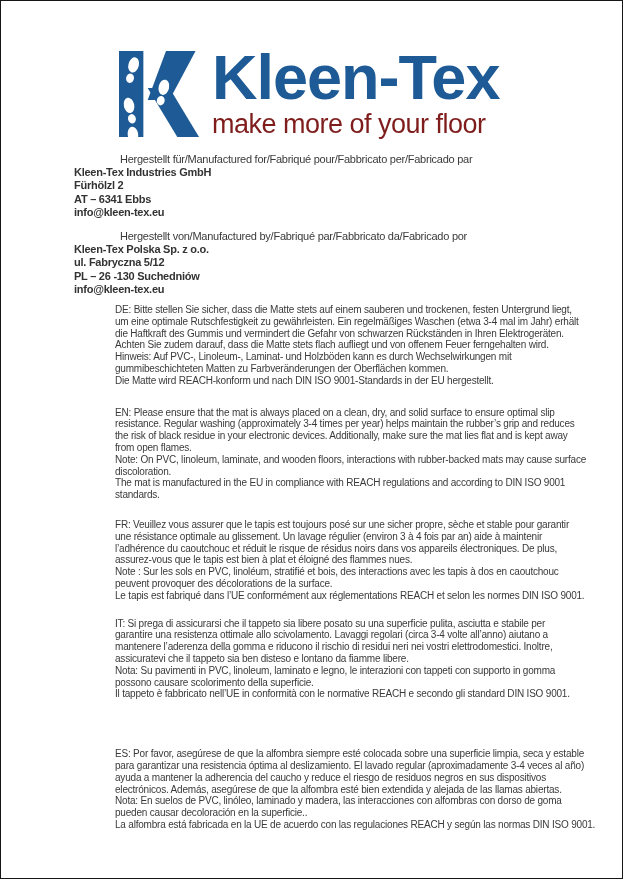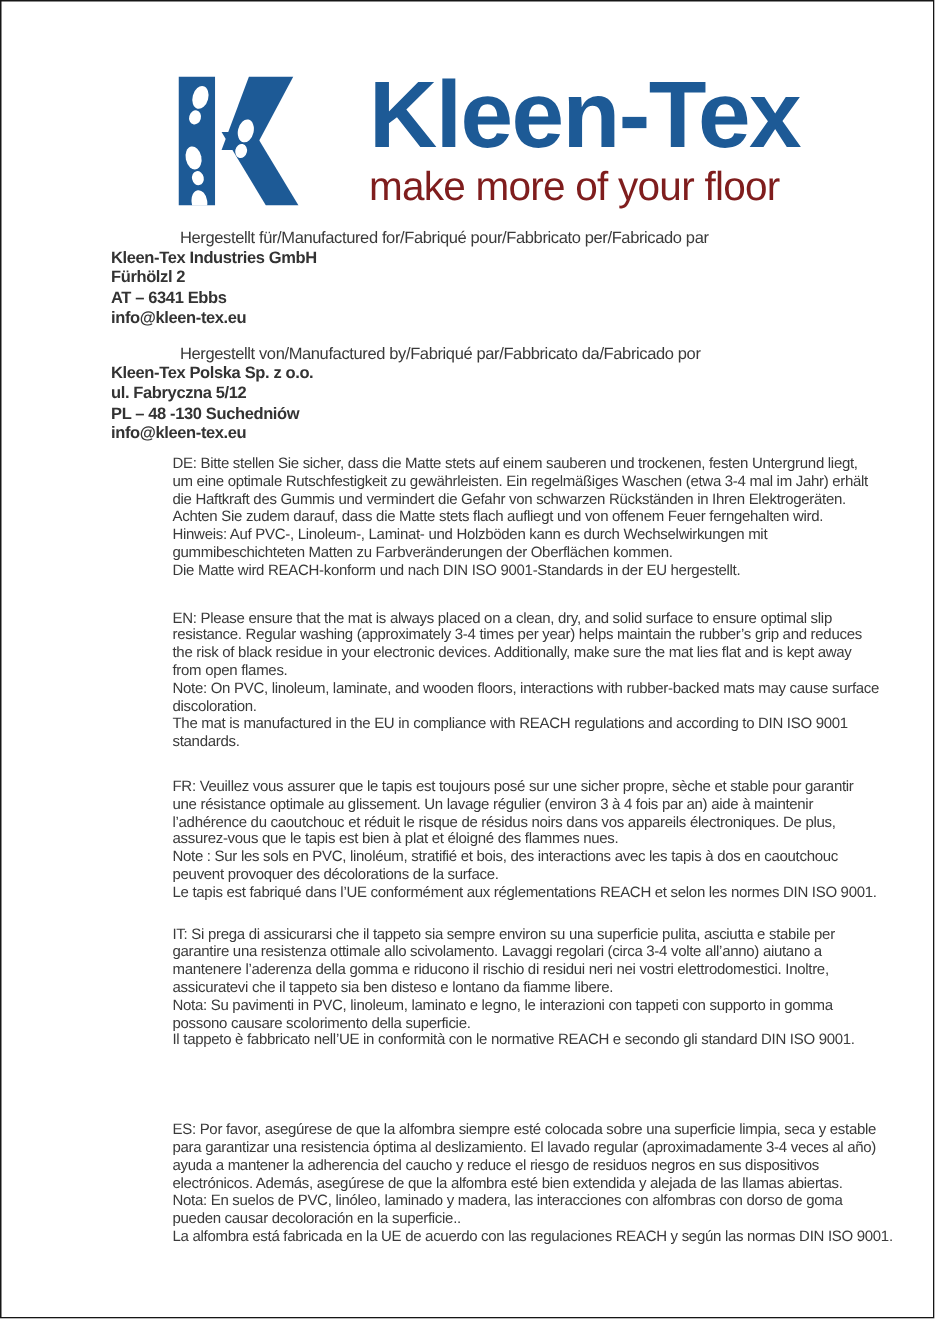--- a/index.html
+++ b/index.html
@@ -17,21 +17,20 @@
     overflow: hidden;
     position: relative;
   }
   
   .logo-row {
     display: flex;
     align-items: flex-start;
     margin-left: 45px;
     height: 90px;
     margin-bottom: 14px;
-    gap: 34px;
   }
   .logo-mark { width: 87px; height: 86px; flex: 0 0 auto; margin-top: 2px; }
   .logo-text { margin-left: 6px; display: flex; flex-direction: column; }
   .brand {
     font-size: 63px;
     font-weight: bold;
     line-height: 56px;
     letter-spacing: -1px;
     color: #1d5a96;
     white-space: nowrap;
@@ -112,21 +111,21 @@
         <div class="line">AT – 6341 Ebbs</div>
         <div class="line">info@kleen-tex.eu</div>
       </div>
   </section>
 
   <section class="addr addr-2">
     <div class="addr-heading">Hergestellt von/Manufactured by/Fabriqué par/Fabbricato da/Fabricado por</div>
     <div>
         <div class="line">Kleen-Tex Polska Sp. z o.o.</div>
         <div class="line">ul. Fabryczna 5/12</div>
-        <div class="line">PL – 48 -130 Suchedniów</div>
+        <div class="line">PL – 26 -130 Suchedniów</div>
         <div class="line">info@kleen-tex.eu</div>
       </div>
   </section>
 
   <section class="para para-de">
       <div class="line">DE: Bitte stellen Sie sicher, dass die Matte stets auf einem sauberen und trockenen, festen Untergrund liegt,</div>
       <div class="line">um eine optimale Rutschfestigkeit zu gewährleisten. Ein regelmäßiges Waschen (etwa 3-4 mal im Jahr) erhält</div>
       <div class="line">die Haftkraft des Gummis und vermindert die Gefahr von schwarzen Rückständen in Ihren Elektrogeräten.</div>
       <div class="line">Achten Sie zudem darauf, dass die Matte stets flach aufliegt und von offenem Feuer ferngehalten wird.</div>
       <div class="line">Hinweis: Auf PVC-, Linoleum-, Laminat- und Holzböden kann es durch Wechselwirkungen mit</div>
@@ -149,21 +148,21 @@
       <div class="line">FR: Veuillez vous assurer que le tapis est toujours posé sur une sicher propre, sèche et stable pour garantir</div>
       <div class="line">une résistance optimale au glissement. Un lavage régulier (environ 3 à 4 fois par an) aide à maintenir</div>
       <div class="line">l’adhérence du caoutchouc et réduit le risque de résidus noirs dans vos appareils électroniques. De plus,</div>
       <div class="line">assurez-vous que le tapis est bien à plat et éloigné des flammes nues.</div>
       <div class="line">Note : Sur les sols en PVC, linoléum, stratifié et bois, des interactions avec les tapis à dos en caoutchouc</div>
       <div class="line">peuvent provoquer des décolorations de la surface.</div>
       <div class="line">Le tapis est fabriqué dans l’UE conformément aux réglementations REACH et selon les normes DIN ISO 9001.</div>
     </section>
 
   <section class="para para-it">
-      <div class="line">IT: Si prega di assicurarsi che il tappeto sia sempre environ su una superficie pulita, asciutta e stabile per</div>
+      <div class="line">IT: Si prega di assicurarsi che il tappeto sia libere posato su una superficie pulita, asciutta e stabile per</div>
       <div class="line">garantire una resistenza ottimale allo scivolamento. Lavaggi regolari (circa 3-4 volte all’anno) aiutano a</div>
       <div class="line">mantenere l’aderenza della gomma e riducono il rischio di residui neri nei vostri elettrodomestici. Inoltre,</div>
       <div class="line">assicuratevi che il tappeto sia ben disteso e lontano da fiamme libere.</div>
       <div class="line">Nota: Su pavimenti in PVC, linoleum, laminato e legno, le interazioni con tappeti con supporto in gomma</div>
       <div class="line">possono causare scolorimento della superficie.</div>
       <div class="line">Il tappeto è fabbricato nell’UE in conformità con le normative REACH e secondo gli standard DIN ISO 9001.</div>
     </section>
 
   <section class="para para-es">
       <div class="line">ES: Por favor, asegúrese de que la alfombra siempre esté colocada sobre una superficie limpia, seca y estable</div>

